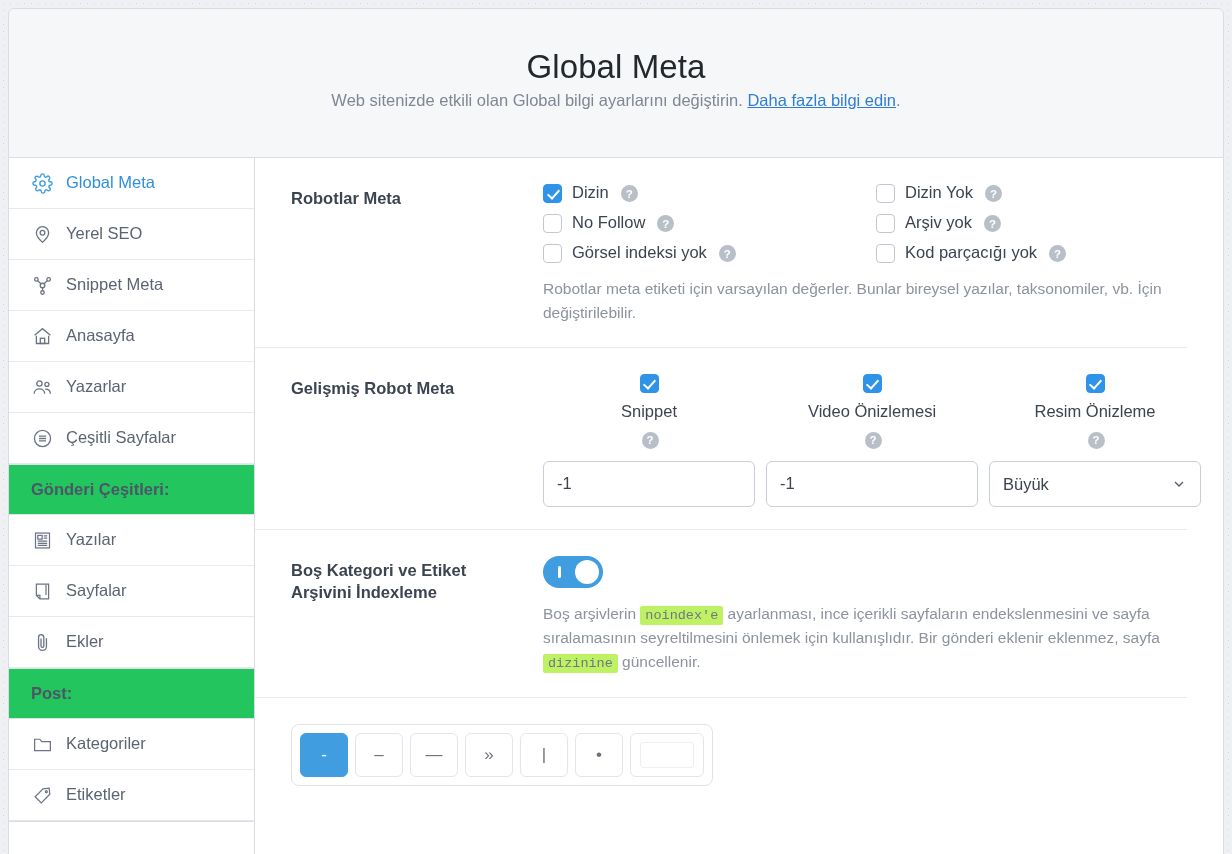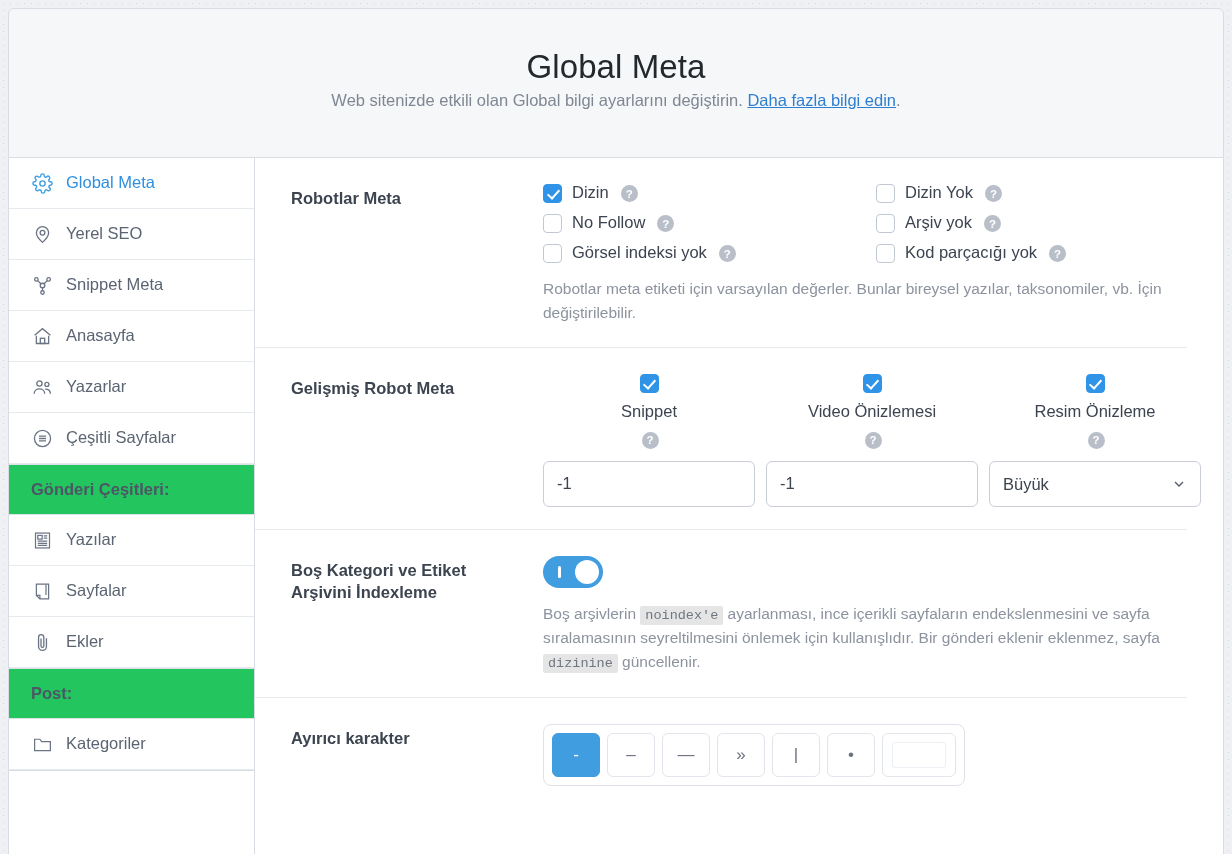--- a/index.html
+++ b/index.html
@@ -141,21 +141,21 @@
   .row-field { flex: 1; padding-bottom: 22px; }
 
   .help-text {
     font-size: 15.5px;
     color: #8c939e;
     line-height: 1.55;
     max-width: 650px;
     margin-top: 14px;
   }
   code.inline {
-    background: #e5e5e5;
+    background: #bef264;
     color: #6f7782;
     font-family: "Liberation Mono", monospace;
     font-size: 13.5px;
     padding: 2px 5px;
     border-radius: 2px;
   }
 
   
   .cb-grid {
     display: grid;
@@ -421,20 +421,29 @@
 
       <div class="side-item">
         <span class="side-ic">
           <svg width="21" height="21" viewBox="0 0 24 24" fill="none" stroke="currentColor" stroke-width="1.4">
               <path d="M3 19V6h6l2 2.6h10V19z"></path>
             </svg>
         </span>
         <span class="lbl">Kategoriler</span>
       </div>
 
+      <div class="side-item">
+        <span class="side-ic">
+          <svg width="21" height="21" viewBox="0 0 24 24" fill="none" stroke="currentColor" stroke-width="1.4">
+              <path d="M3.6 13.4L10.6 20.4 20.4 10.6 19.6 3.6 12.6 4.4z"></path>
+              <circle cx="16.4" cy="7.6" r="1.1"></circle>
+            </svg>
+        </span>
+        <span class="lbl">Etiketler</span>
+      </div>
 
       <div class="side-tail"></div>
     </div>
 
     <div class="content">
 
       <div class="row">
         <div class="row-label">Robotlar Meta</div>
         <div class="row-field">
           <div class="cb-grid">
@@ -530,21 +539,20 @@
             <span class="bar"></span>
             <span class="knob"></span>
           </div>
           <div class="help-text">
             <span>Boş arşivlerin </span><code class="inline">noindex'e</code><span> ayarlanması, ince içerikli sayfaların endekslenmesini ve sayfa sıralamasının seyreltilmesini önlemek için kullanışlıdır. Bir gönderi eklenir eklenmez, sayfa </span><code class="inline">dizinine</code><span> güncellenir.</span>
           </div>
         </div>
       </div>
 
       <div class="row">
-        <div class="row-label">Ayırıcı karakter</div>
         <div class="row-field">
           <div class="sep-group">
             <button class="sep-btn sel">-</button>
             <button class="sep-btn">–</button>
             <button class="sep-btn">—</button>
             <button class="sep-btn">»</button>
             <button class="sep-btn">|</button>
             <button class="sep-btn">•</button>
             <button class="sep-btn custom">
                 <span class="inner"></span>

